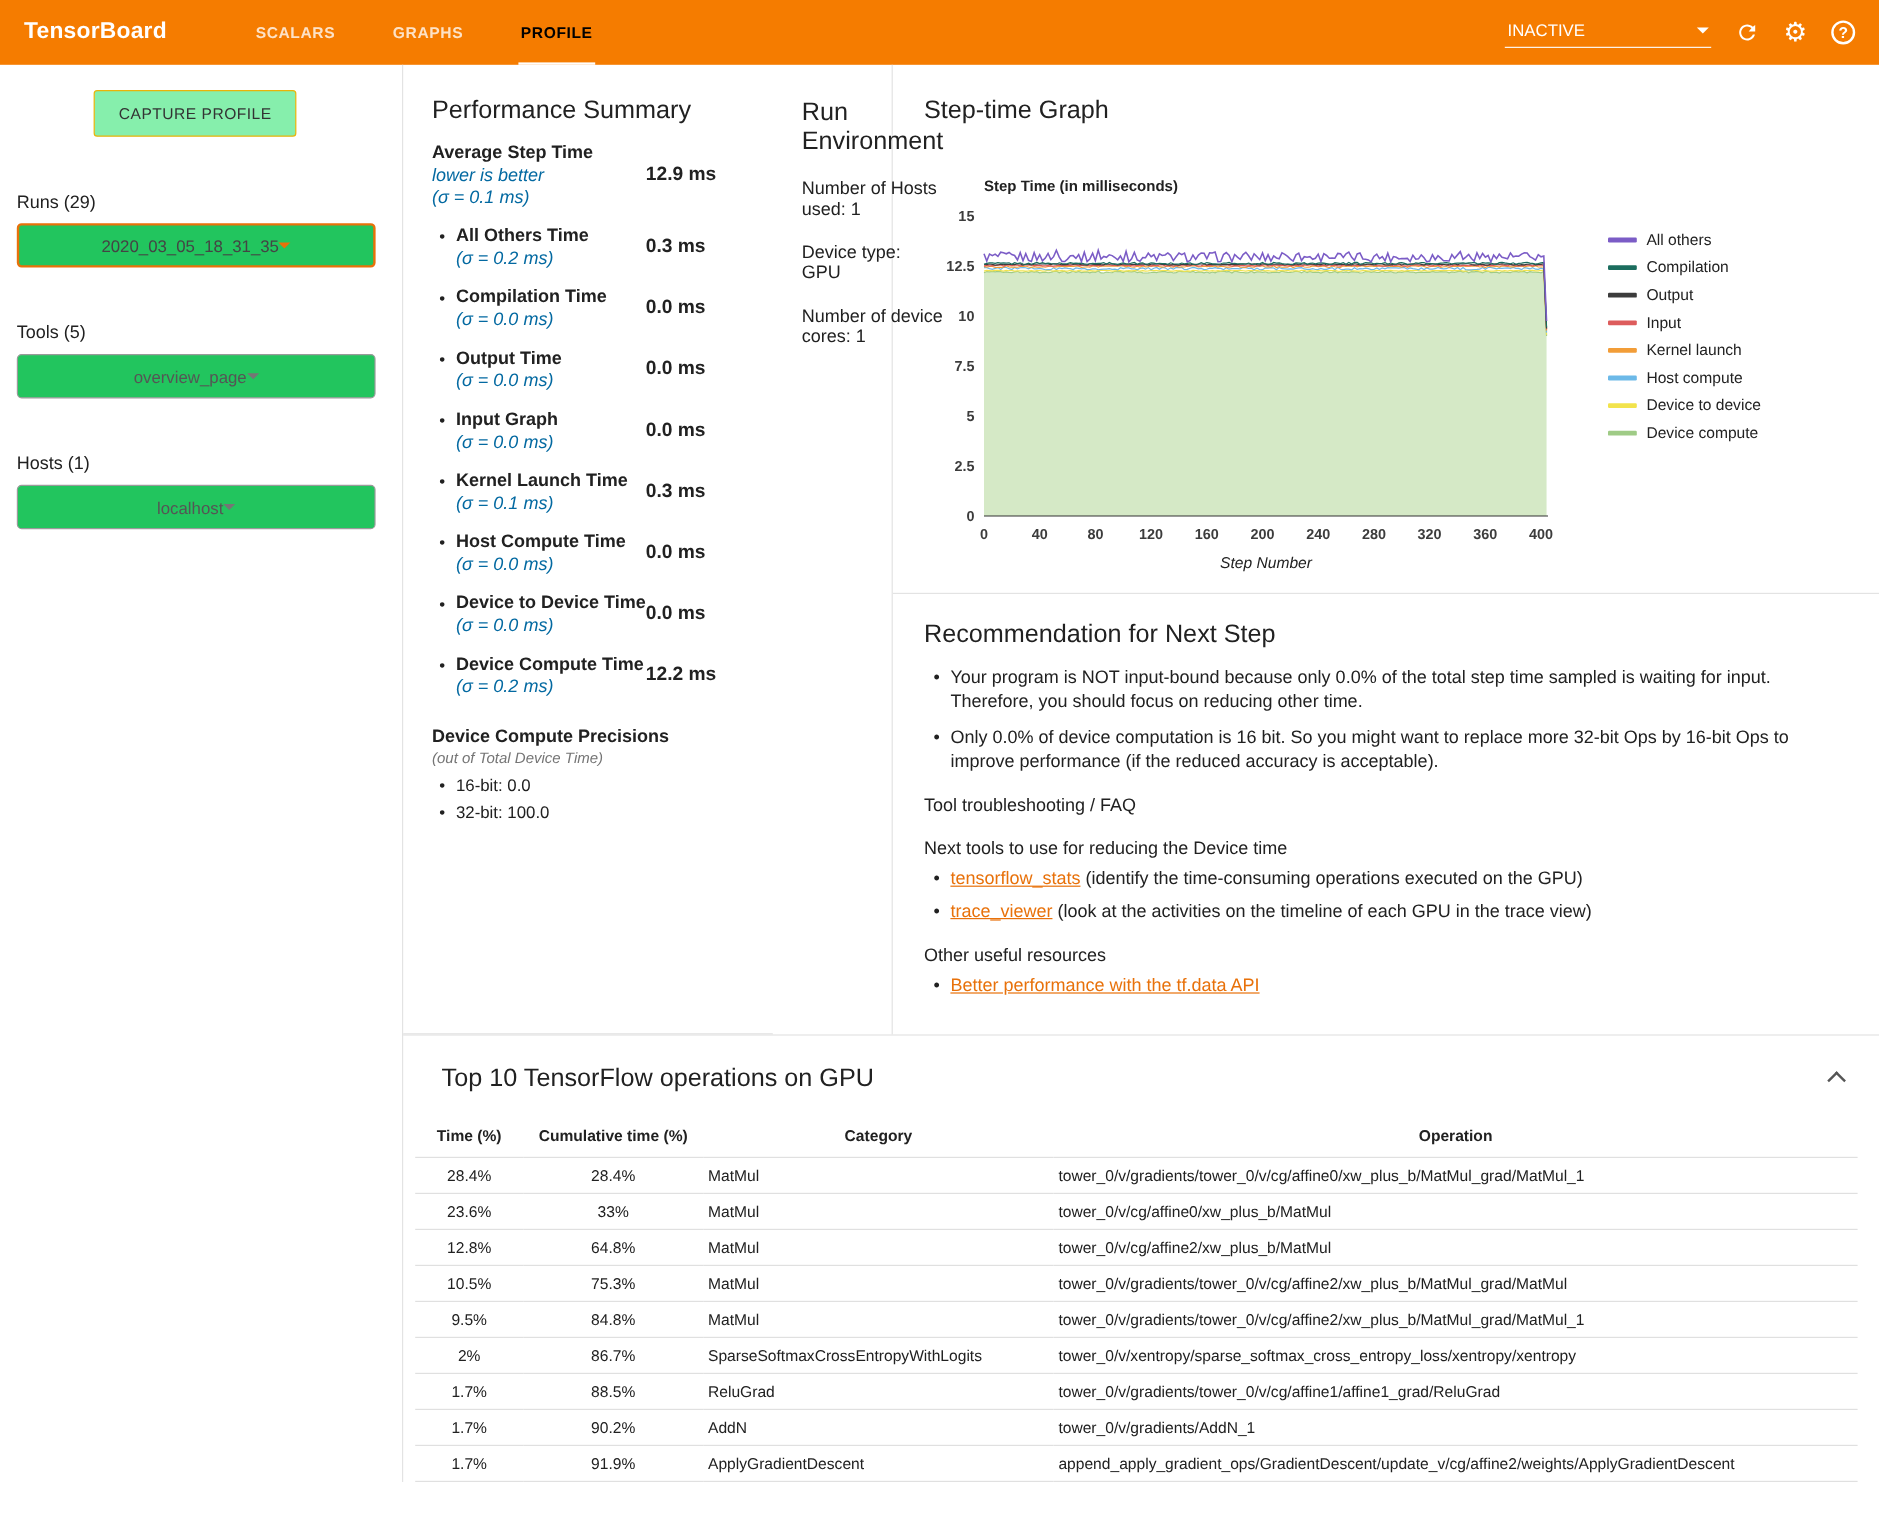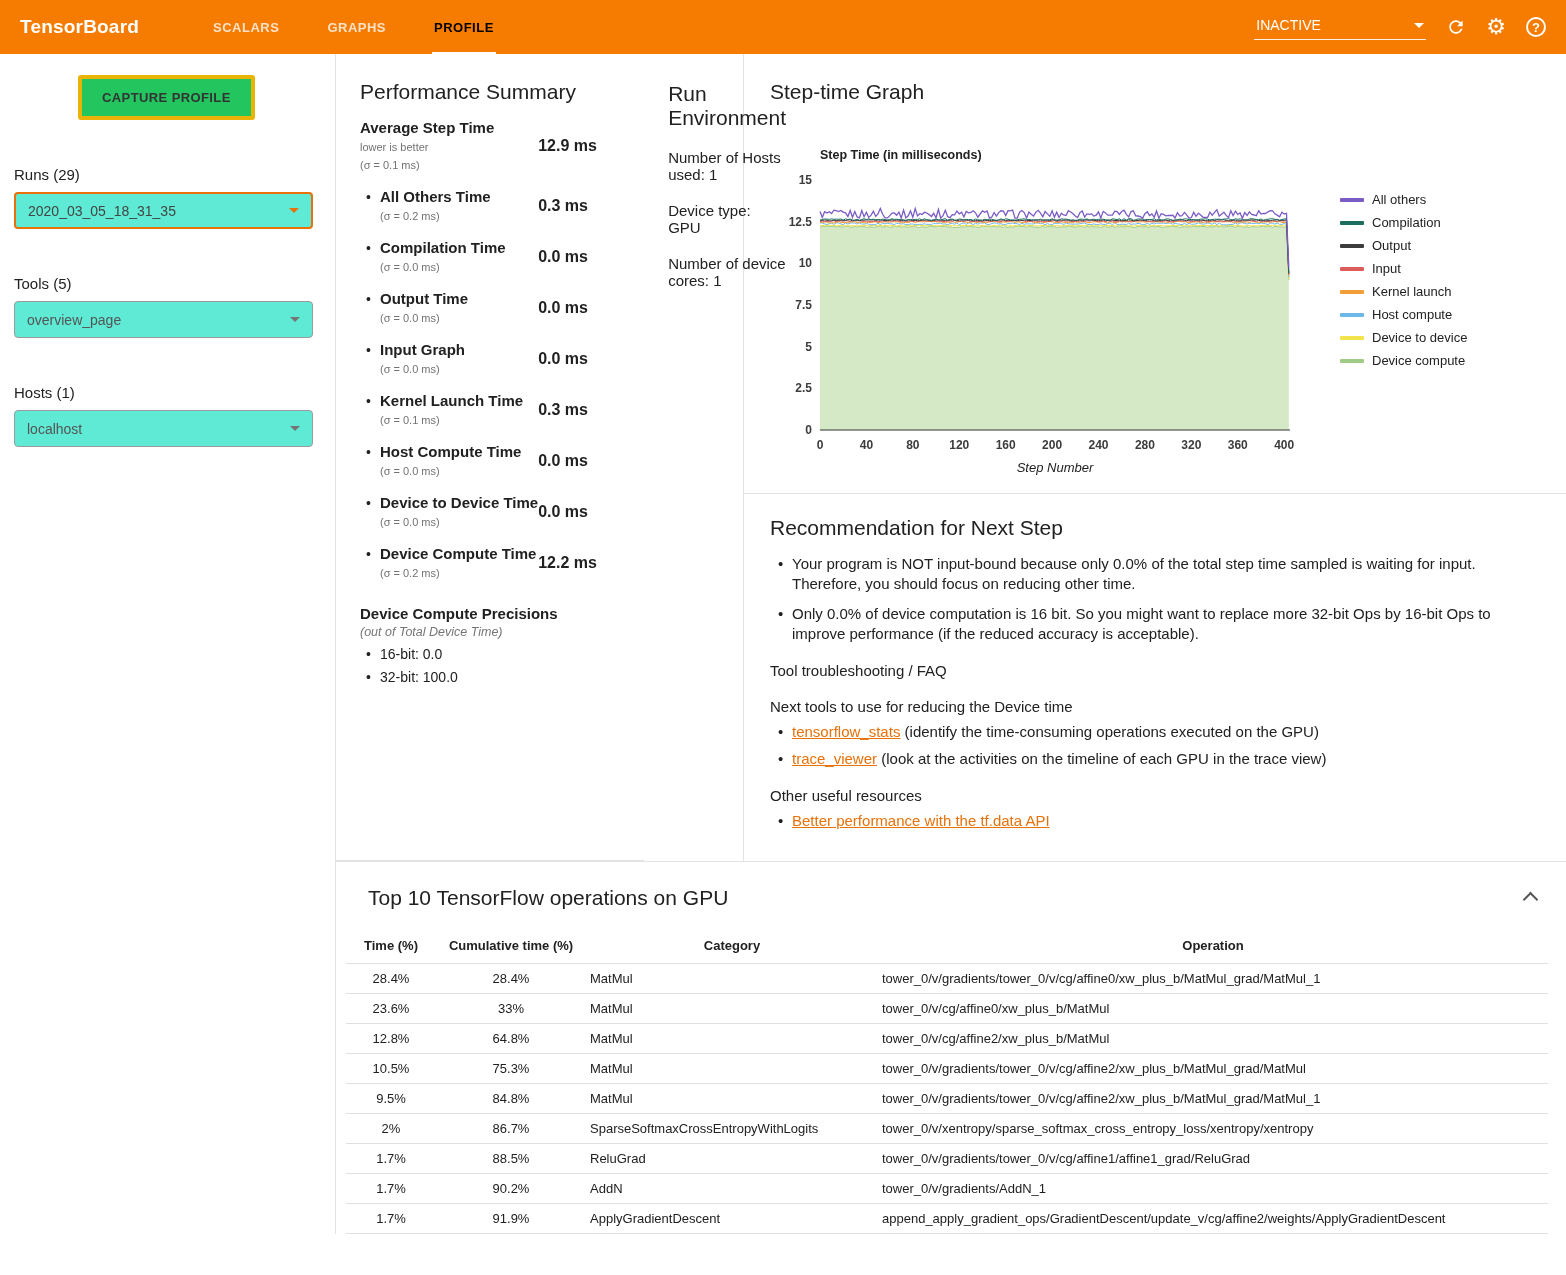--- a/index.html
+++ b/index.html
@@ -16,37 +16,37 @@
 .status-select{width:172px;display:flex;align-items:center;justify-content:space-between;border-bottom:1px solid rgba(255,255,255,.9);padding:3px 2px 6px;font-size:14px;cursor:pointer}
 .icon-btn{cursor:pointer;display:flex;align-items:center;color:#fff}
 .gear-glyph{font-size:22px;line-height:1}
 .help-icon{width:20px;height:20px;border:2px solid #fff;border-radius:50%;display:flex;align-items:center;justify-content:center;font-size:13px;font-weight:700;cursor:pointer}
 .caret{width:0;height:0;border-left:5px solid transparent;border-right:5px solid transparent;border-top:5px solid #fff}
 .caret.gray{border-top-color:#757575}
 .caret.orange{border-top-color:#e8710a}
 
 .body{display:flex;align-items:stretch}
 .sidebar{width:335px;flex:0 0 335px;padding:21px 22px 40px 14px}
-.capture-btn{display:block;margin-left:64px;padding:11px 20px;background:#22c55e;border:4px solid #eab308;border-radius:3px;font-family:inherit;font-size:13px;font-weight:700;letter-spacing:.4px;color:#333;cursor:pointer}
+.capture-btn{display:block;margin-left:64px;padding:11px 20px;background:#86efac;border:1px solid #eab308;border-radius:3px;font-family:inherit;font-size:13px;font-weight:400;letter-spacing:.4px;color:#333;cursor:pointer}
 .control-label{font-size:15px;color:#212121;margin:46px 0 9px}
-.select{height:37px;border:1px solid #9a9a9a;border-radius:4px;display:flex;align-items:center;justify-content:space-between;padding:0 12px;font-size:14px;color:#555;cursor:pointer;background:#5eead4}
+.select{height:37px;border:1px solid #9a9a9a;border-radius:4px;display:flex;align-items:center;justify-content:center;padding:0 12px;font-size:14px;color:#555;cursor:pointer;background:#22c55e}
 .select.accent{border:2px solid #e8710a;color:#444}
 .main{flex:1;border-left:1px solid #e3e3e3;min-width:0}
 .main-top{display:flex;align-items:stretch}
 .col-left{flex:0 0 408px;border-right:1px solid #e3e3e3;display:flex;}
 .col-right{flex:1;min-width:0}
 .section-title{font-size:21px;font-weight:400;color:#212121}
 
 .perf{padding:26px 24px 30px;border-bottom:1px solid #e3e3e3;flex:0 0 auto}
 .perf-row{display:flex;align-items:center;margin-top:15px}
 .perf-left{flex:1;position:relative;padding-left:20px}
 .perf-left.noindent{padding-left:0}
 .perf-left.bulleted::before{content:"\2022";position:absolute;left:6px;top:1px;font-size:14px}
 .perf-label{font-size:15px;font-weight:700;line-height:18px}
-.perf-note,.perf-sigma{font-size:11px;color:#737373;line-height:16px;margin-top:2px}
+.perf-note,.perf-sigma{font-size:15px;font-style:italic;color:#0369a1;line-height:16px;margin-top:2px}
 .perf-value{flex:0 0 82px;font-size:16px;font-weight:700}
 .precisions{margin-top:24px}
 .prec-title{font-size:15px;font-weight:700}
 .prec-sub{font-size:12.5px;font-style:italic;color:#757575;margin-top:3px}
 .prec-item{font-size:14px;margin-top:7px;padding-left:20px;position:relative}
 .prec-item::before{content:"\2022";position:absolute;left:6px}
 
 .runenv{padding:28px 24px 30px}
 .runenv-line{font-size:15px;margin-top:19px}
 

